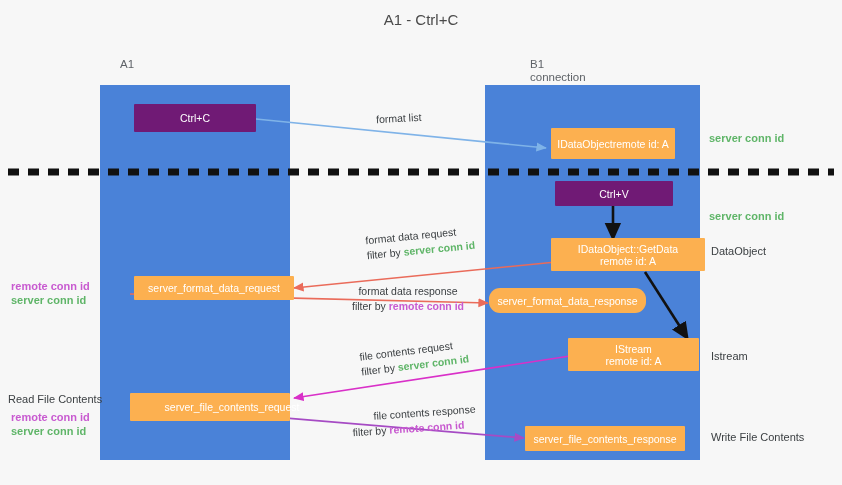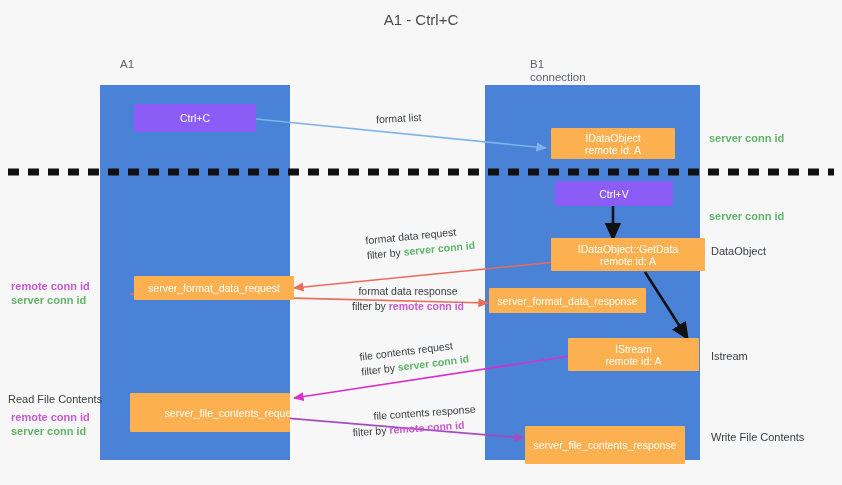--- a/index.html
+++ b/index.html
@@ -28,21 +28,21 @@
   
   .lane{background:#4a82d8;}
 
   
   .box{
     box-sizing:border-box;
     display:flex;align-items:center;justify-content:center;
     text-align:center;color:#ffffff;font-size:10.5px;line-height:12px;
     border-radius:1px;
   }
-  .box.green{background:#8b5cf6;}
+  .box.green{background:#701a75;}
   .box.orange{background:#fcb050;}
   .box .l2{display:block;}
 
   
   .lbl{font-size:11px;line-height:13px;color:#3c4043;white-space:nowrap;}
   .lbl.green{color:#5fb568;font-weight:bold;}
 
   .lbl-stack{font-size:11px;line-height:14px;white-space:nowrap;}
   .lbl-stack .m{color:#c85ad0;font-weight:bold;}
   .lbl-stack .g{color:#5fb568;font-weight:bold;}
@@ -111,48 +111,48 @@
   </svg>
 
   <div class="abs box green" style="left:134px;top:104px;width:122px;height:28px;">
     <span>Ctrl+C</span>
   </div>
 
   <div class="abs box orange" style="left:134px;top:276px;width:160px;height:24px;">
     <span>server_format_data_request</span>
   </div>
 
-  <div class="abs box orange" style="left:130px;top:393px;width:160px;height:39px;padding-left:44px;">
+  <div class="abs box orange" style="left:130px;top:393px;width:160px;height:28px;padding-left:44px;">
     <span>server_file_contents_request</span>
   </div>
 
-  <div class="abs box orange" style="left:551px;top:128px;width:124px;height:31px;flex-direction:column;">
+  <div class="abs box orange" style="left:551px;top:128px;width:124px;height:31px;flex-direction:row;">
     <span>IDataObject</span>
     <span class="l2">remote id: A</span>
   </div>
 
   <div class="abs box green" style="left:555px;top:181px;width:118px;height:25px;">
     <span>Ctrl+V</span>
   </div>
 
   <div class="abs box orange" style="left:551px;top:238px;width:154px;height:33px;flex-direction:column;">
     <span>IDataObject::GetData</span>
     <span class="l2">remote id: A</span>
   </div>
 
   <div class="abs box orange" style="left:568px;top:338px;width:131px;height:33px;flex-direction:column;">
     <span>IStream</span>
     <span class="l2">remote id: A</span>
   </div>
 
-  <div class="abs box orange" style="left:489px;top:288px;width:157px;height:25px;">
+  <div class="abs box orange" style="left:489px;top:288px;width:157px;height:25px;border-radius:11px;">
     <span>server_format_data_response</span>
   </div>
 
-  <div class="abs box orange" style="left:525px;top:426px;width:160px;height:38px;">
+  <div class="abs box orange" style="left:525px;top:426px;width:160px;height:25px;">
     <span>server_file_contents_response</span>
   </div>
 
   <div class="abs lbl green" style="left:709px;top:132px;">server conn id</div>
 
   <div class="abs lbl green" style="left:709px;top:210px;">server conn id</div>
 
   <div class="abs lbl" style="left:711px;top:245px;">DataObject</div>
 
   <div class="abs lbl" style="left:711px;top:350px;">Istream</div>

